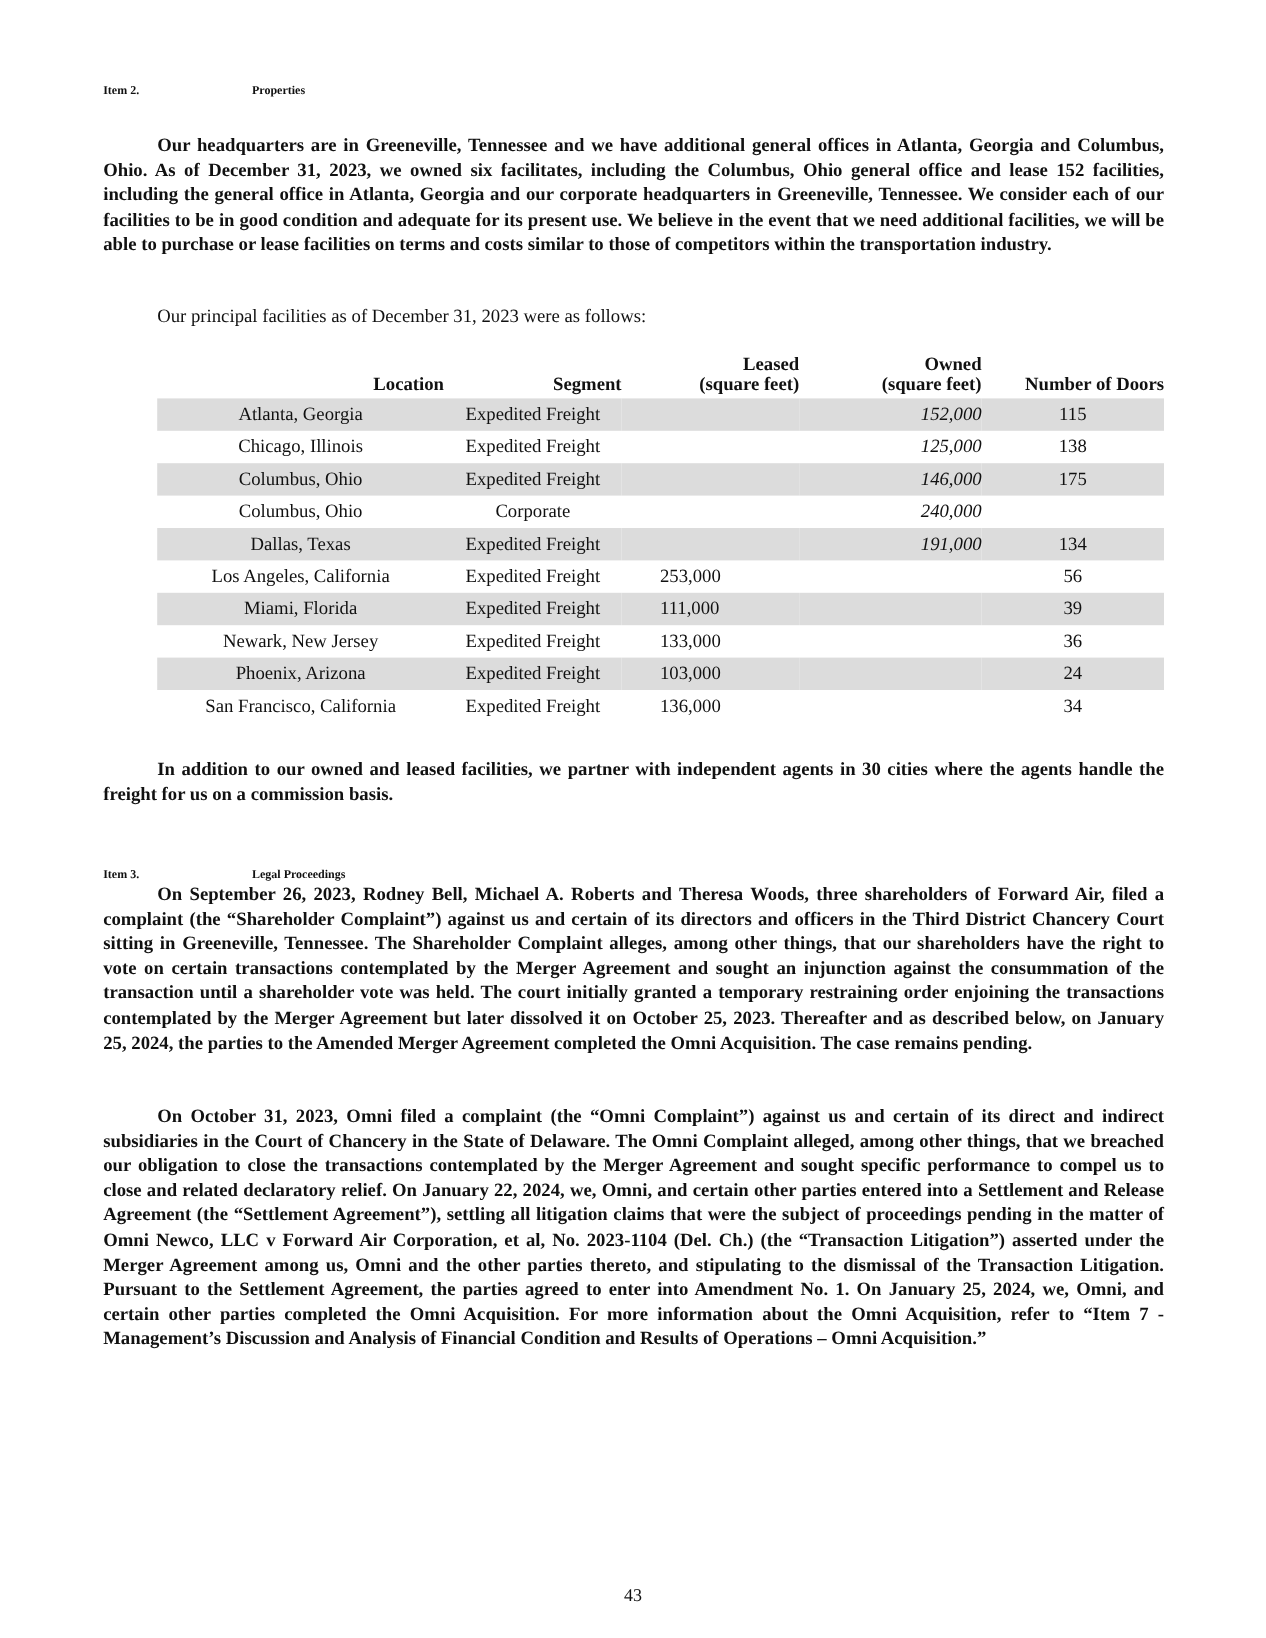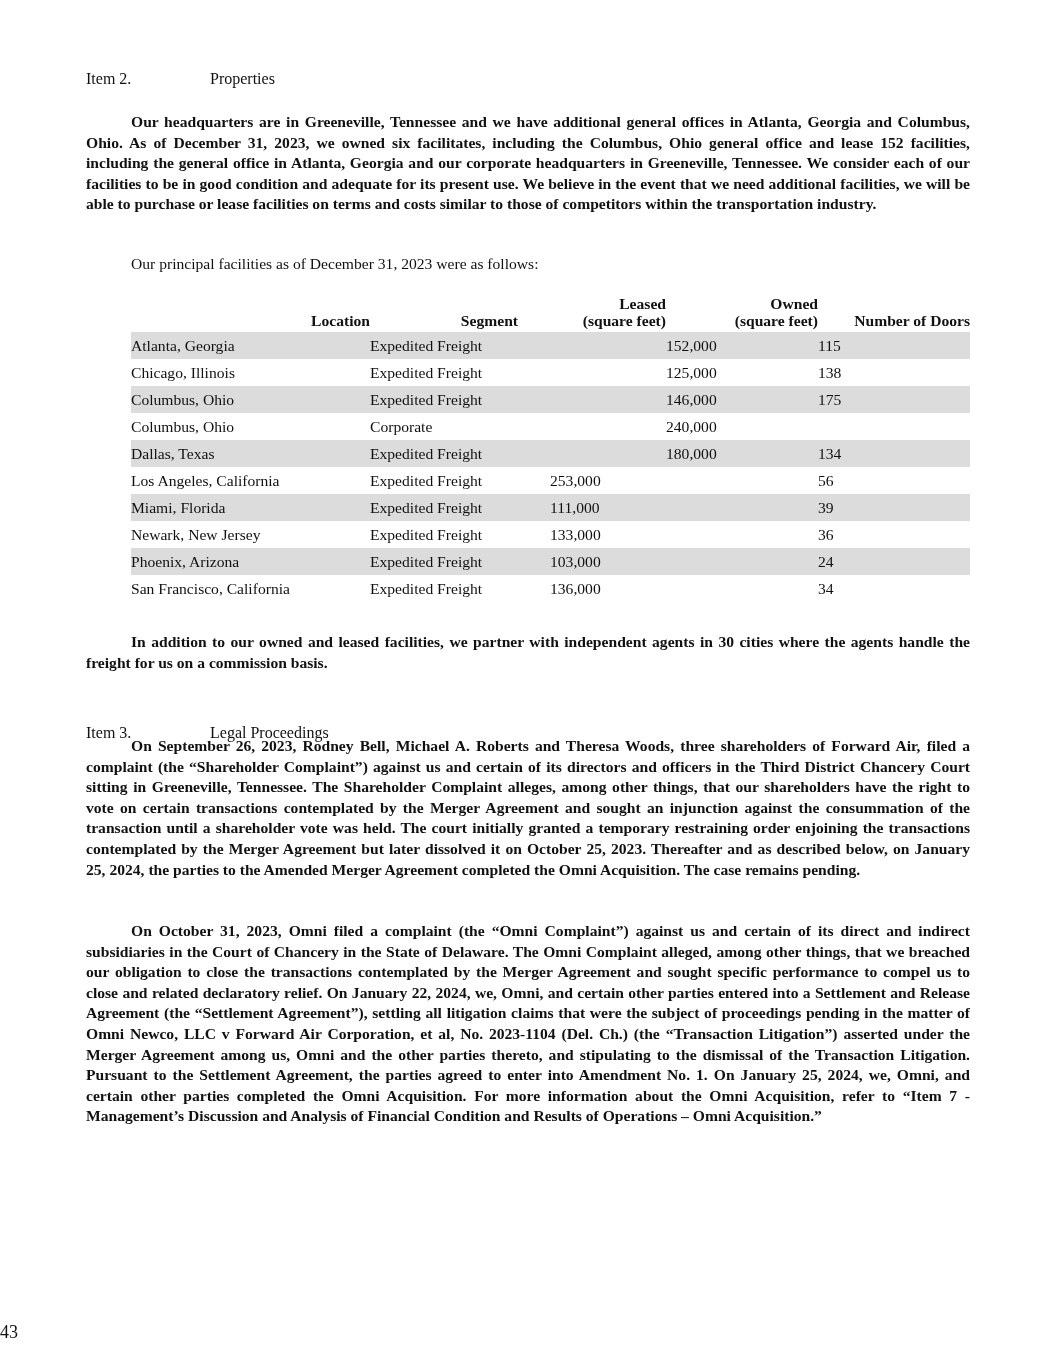--- a/index.html
+++ b/index.html
@@ -2,42 +2,42 @@
 <html><head>
 <meta charset="utf-8">
 <style>
   html, body { margin: 0; padding: 0; background: #ffffff; }
   body {
     width: 1055px; height: 1365px; position: relative; overflow: hidden;
     font-family: "Liberation Serif", "DejaVu Serif", serif;
     color: #111; font-size: 15.6px;
   }
   .page { position: absolute; left: 86px; top: 0; width: 884px; }
-  .heading { position: absolute; left: 0; font-weight: normal; font-size: 16px; }
+  .heading { position: absolute; left: 0; font-weight: bold; font-size: 10px; }
   .heading .num { display: inline-block; width: 124px; }
   .para {
     position: absolute; left: 0; width: 884px; margin: 0;
     text-align: justify; line-height: 20.6px; text-indent: 45px; font-weight: bold;
   }
   .plain { position: absolute; left: 45px; margin: 0; }
   table.facilities {
     position: absolute; left: 45px; top: 295px; width: 839px;
     border-collapse: collapse; font-size: 15.6px;
   }
   table.facilities th {
     font-weight: bold; text-align: right; vertical-align: bottom;
     padding: 0 0 3px 0; line-height: 17px;
   }
-  table.facilities td { height: 27px; padding: 0; line-height: 27px; }
+  table.facilities td { text-align: center; height: 27px; padding: 0; line-height: 27px; }
   table.facilities td.num-left { text-align: left; padding-left: 32px; }
-  table.facilities td.owned { text-align: left; }
+  table.facilities td.owned { text-align: right; font-style: italic; }
   table.facilities tr.shaded td { background: #dcdcdc; }
   .col-loc { width: 239px; } .col-seg { width: 148px; } .col-lease { width: 148px; }
   .col-own { width: 152px; } .col-doors { width: 152px; }
-  .page-number { position: absolute; top: 1322px; left: 0; width: 1055px; text-align: left; font-size: 18px; }
+  .page-number { position: absolute; top: 1322px; left: 0; width: 1055px; text-align: center; font-size: 15px; }
 </style>
 </head>
 <body>
 
 <div class="page">
 
   <div class="heading" style="top:70px;">
     <span class="num">Item 2.</span><span>Properties</span>
   </div>
 
@@ -87,21 +87,21 @@
           <td>Columbus, Ohio</td>
           <td>Corporate</td>
           <td class="num-left"></td>
           <td class="owned">240,000</td>
           <td></td>
         </tr>
         <tr class="shaded">
           <td>Dallas, Texas</td>
           <td>Expedited Freight</td>
           <td class="num-left"></td>
-          <td class="owned">180,000</td>
+          <td class="owned">191,000</td>
           <td>134</td>
         </tr>
         <tr>
           <td>Los Angeles, California</td>
           <td>Expedited Freight</td>
           <td class="num-left">253,000</td>
           <td class="owned"></td>
           <td>56</td>
         </tr>
         <tr class="shaded">

